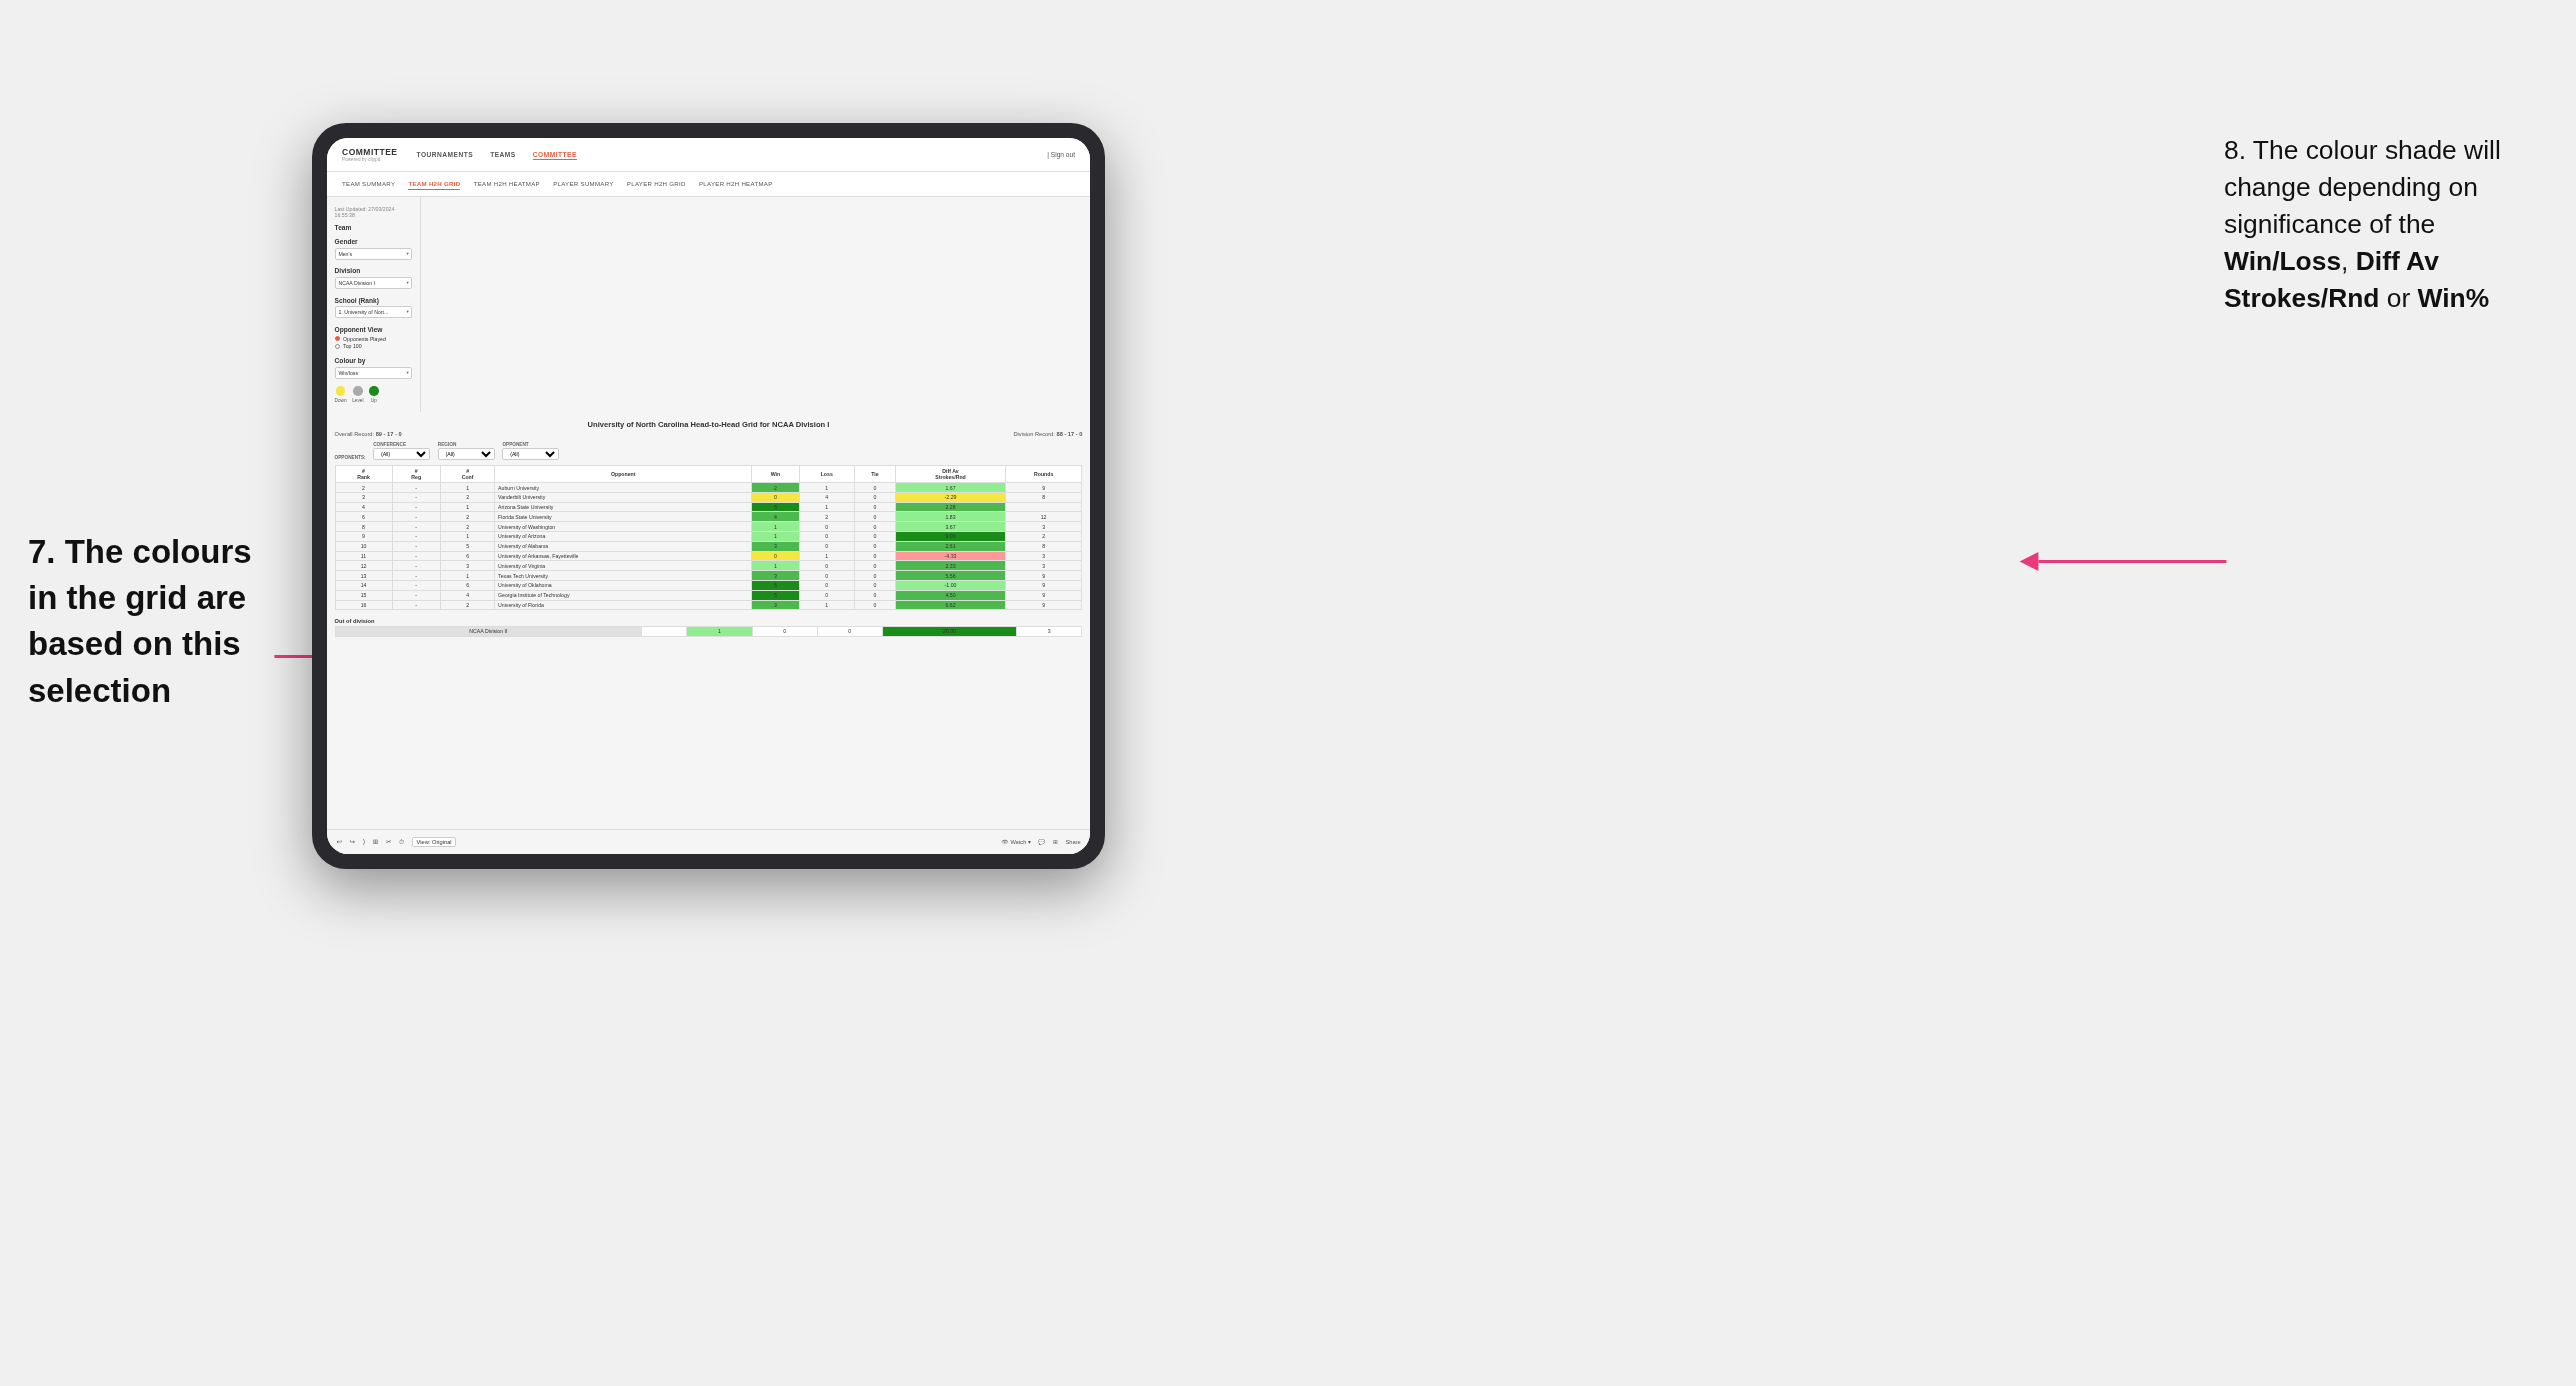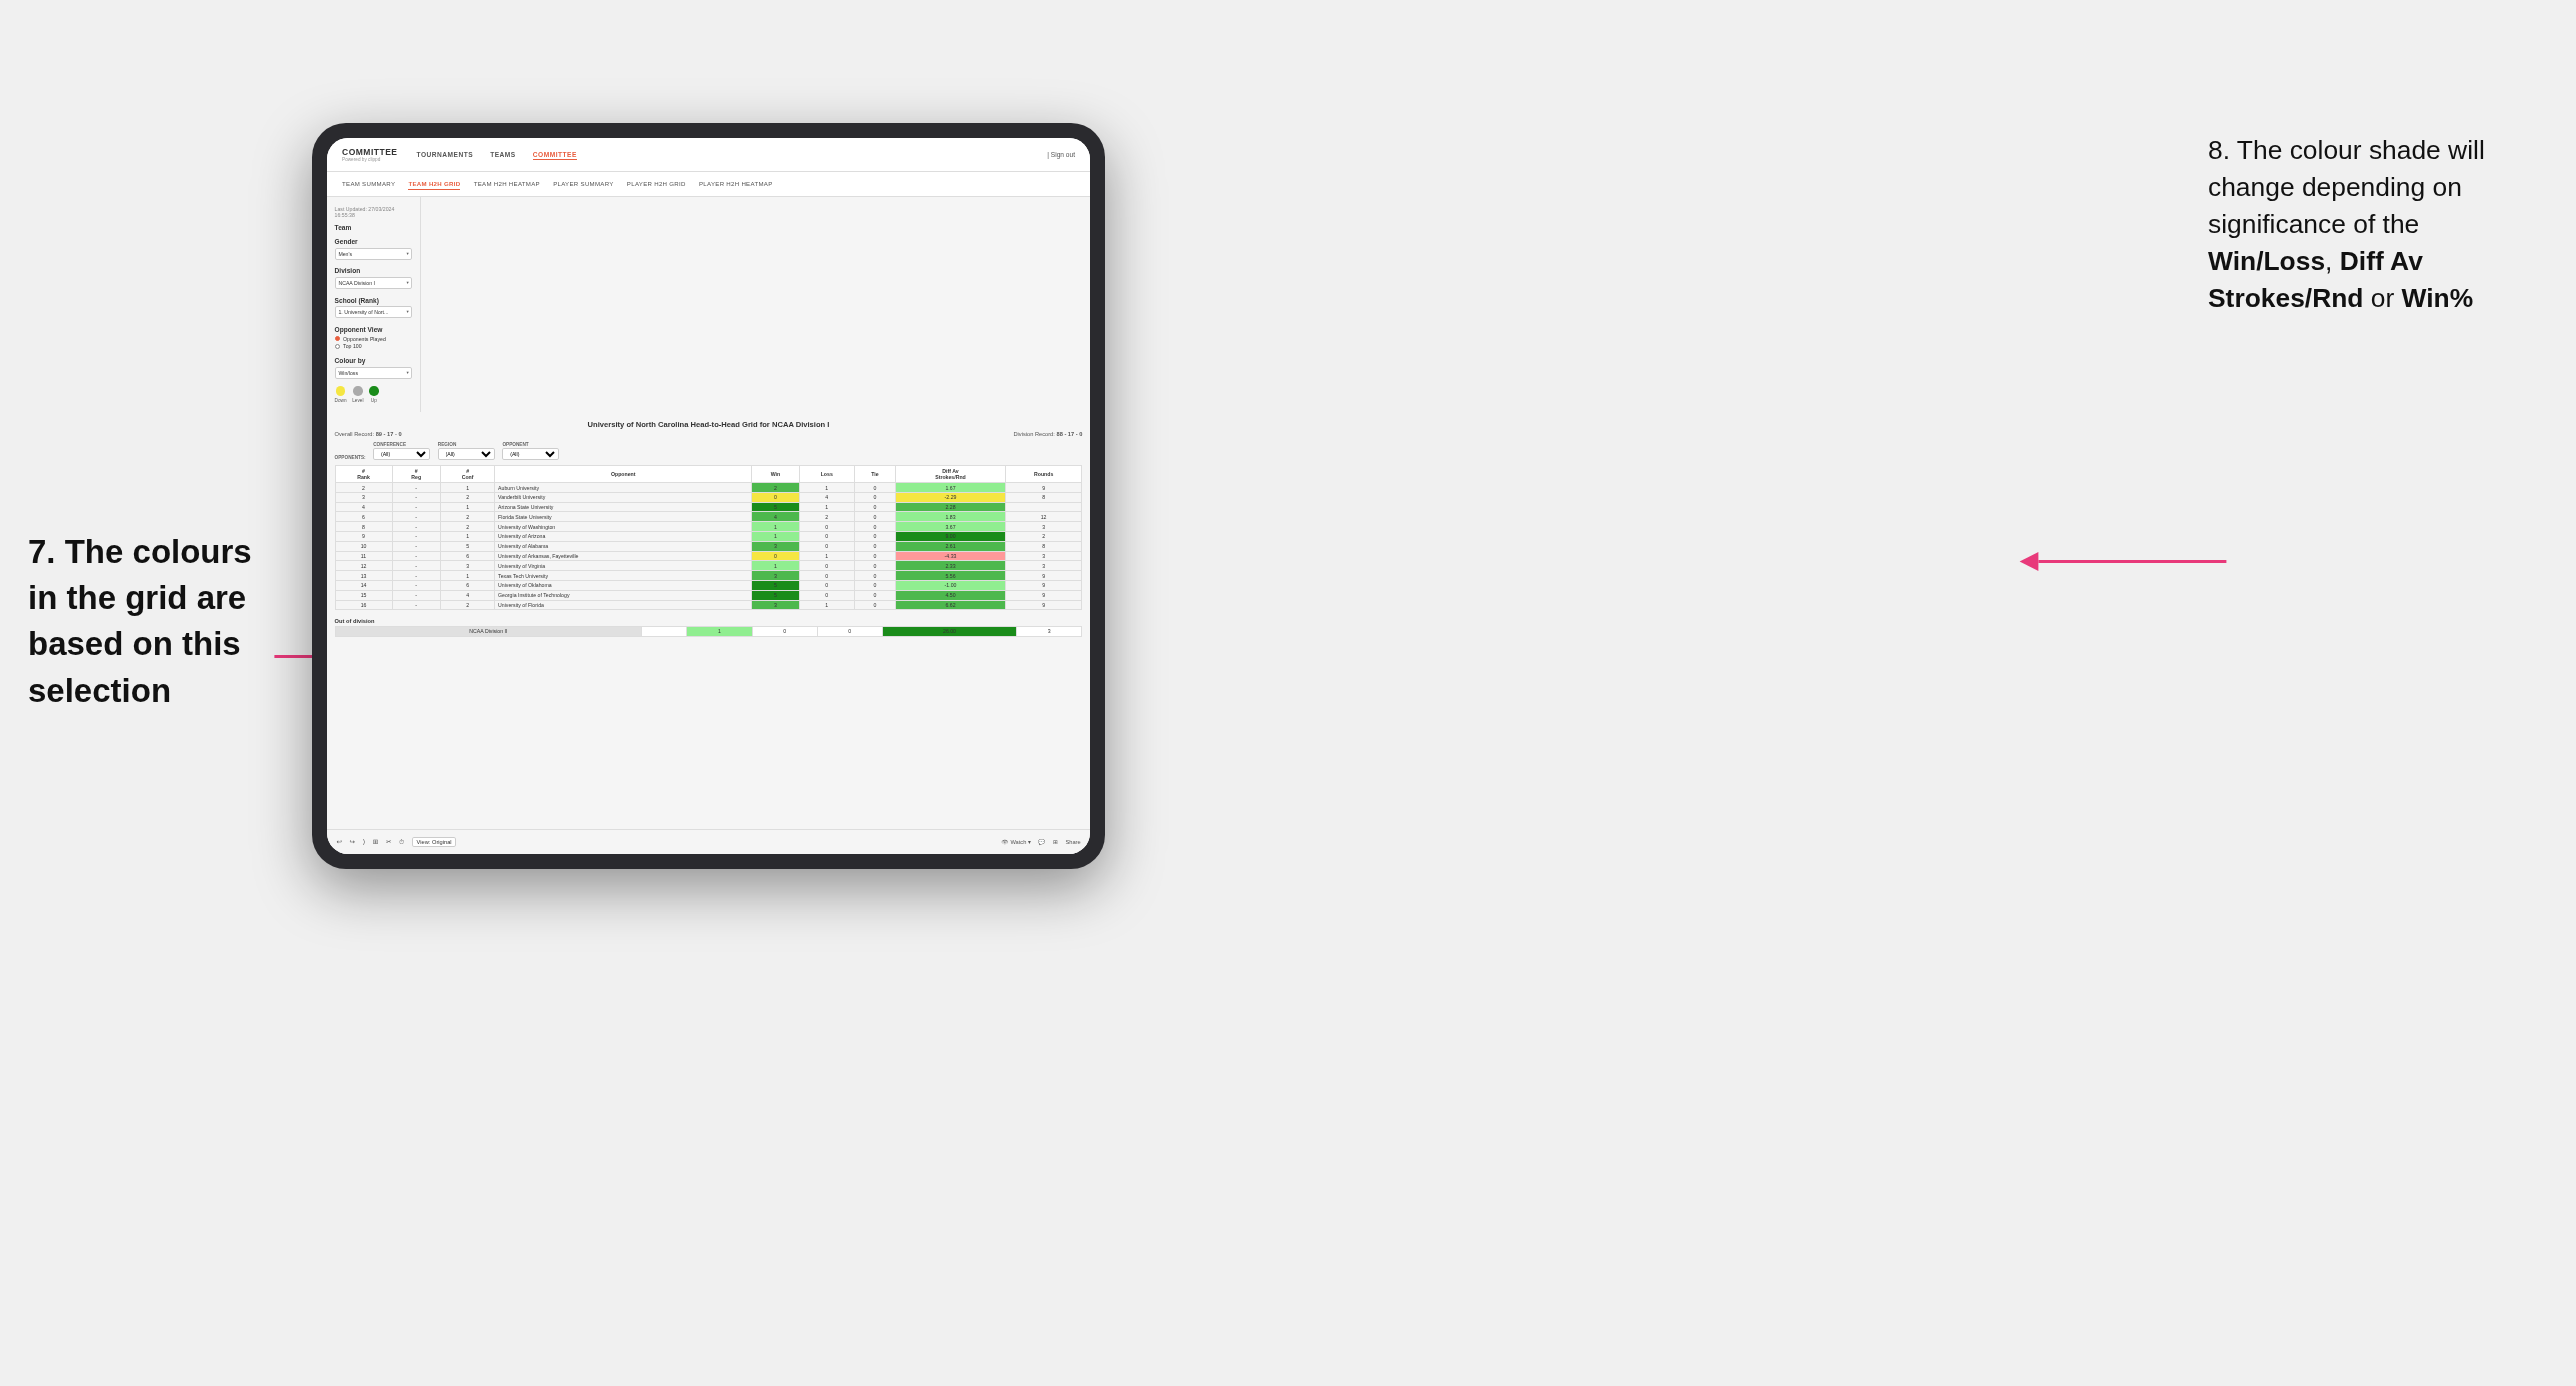--- a/index.html
+++ b/index.html
@@ -20,21 +20,21 @@
       width: 246px;
       font-size: 33px;
       font-weight: 700;
       color: #111;
       line-height: 1.4;
     }
 
     
     .annotation-right {
       position: absolute;
-      right: 28px;
+      right: 12px;
       top: 132px;
       width: 340px;
       font-size: 26.4px;
       font-weight: 500;
       color: #111;
       line-height: 1.4;
     }
     .annotation-right strong {
       font-weight: 800;
     }

